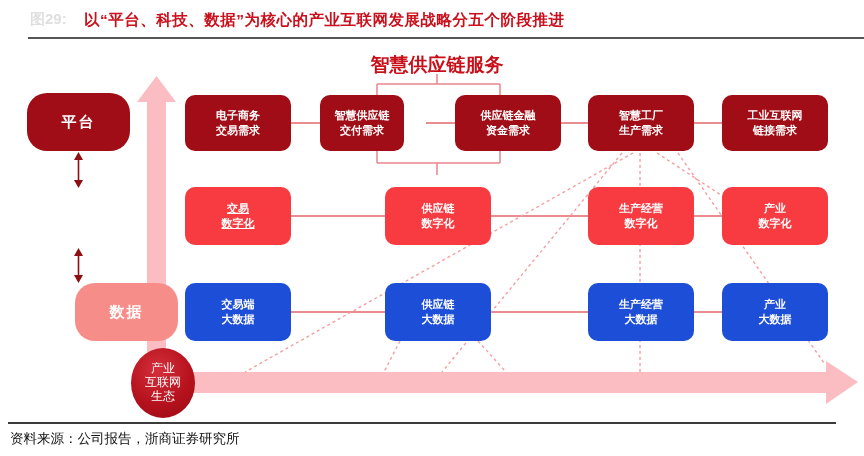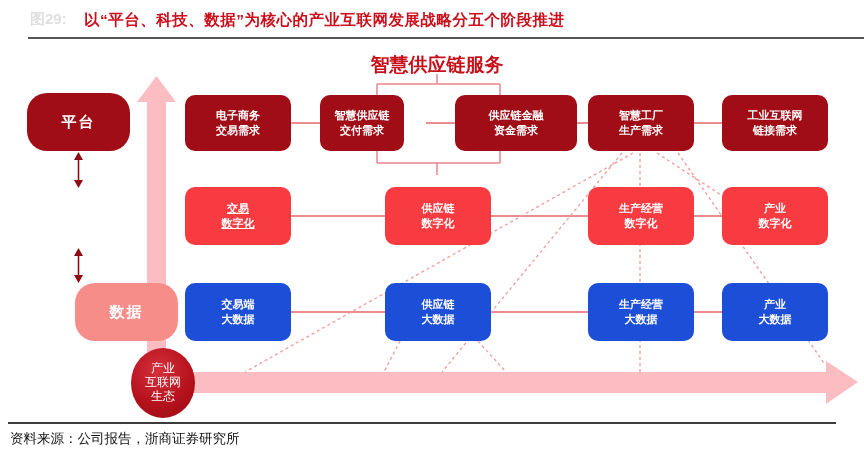--- a/index.html
+++ b/index.html
@@ -112,21 +112,21 @@
   </div>
 
   <div class="box dark" style="left:185px;top:95px;width:106px;height:56px;">
     <span>电子商务</span>
       <span>交易需求</span>
   </div>
   <div class="box dark" style="left:320px;top:95px;width:84px;height:56px;">
     <span>智慧供应链</span>
       <span>交付需求</span>
   </div>
-  <div class="box dark" style="left:455px;top:95px;width:122px;height:56px;">
+  <div class="box dark" style="left:455px;top:95px;width:106px;height:56px;">
     <span>供应链金融</span>
       <span>资金需求</span>
   </div>
   <div class="box dark" style="left:588px;top:95px;width:106px;height:56px;">
     <span>智慧工厂</span>
       <span>生产需求</span>
   </div>
   <div class="box dark" style="left:722px;top:95px;width:106px;height:56px;">
     <span>工业互联网</span>
       <span>链接需求</span>

